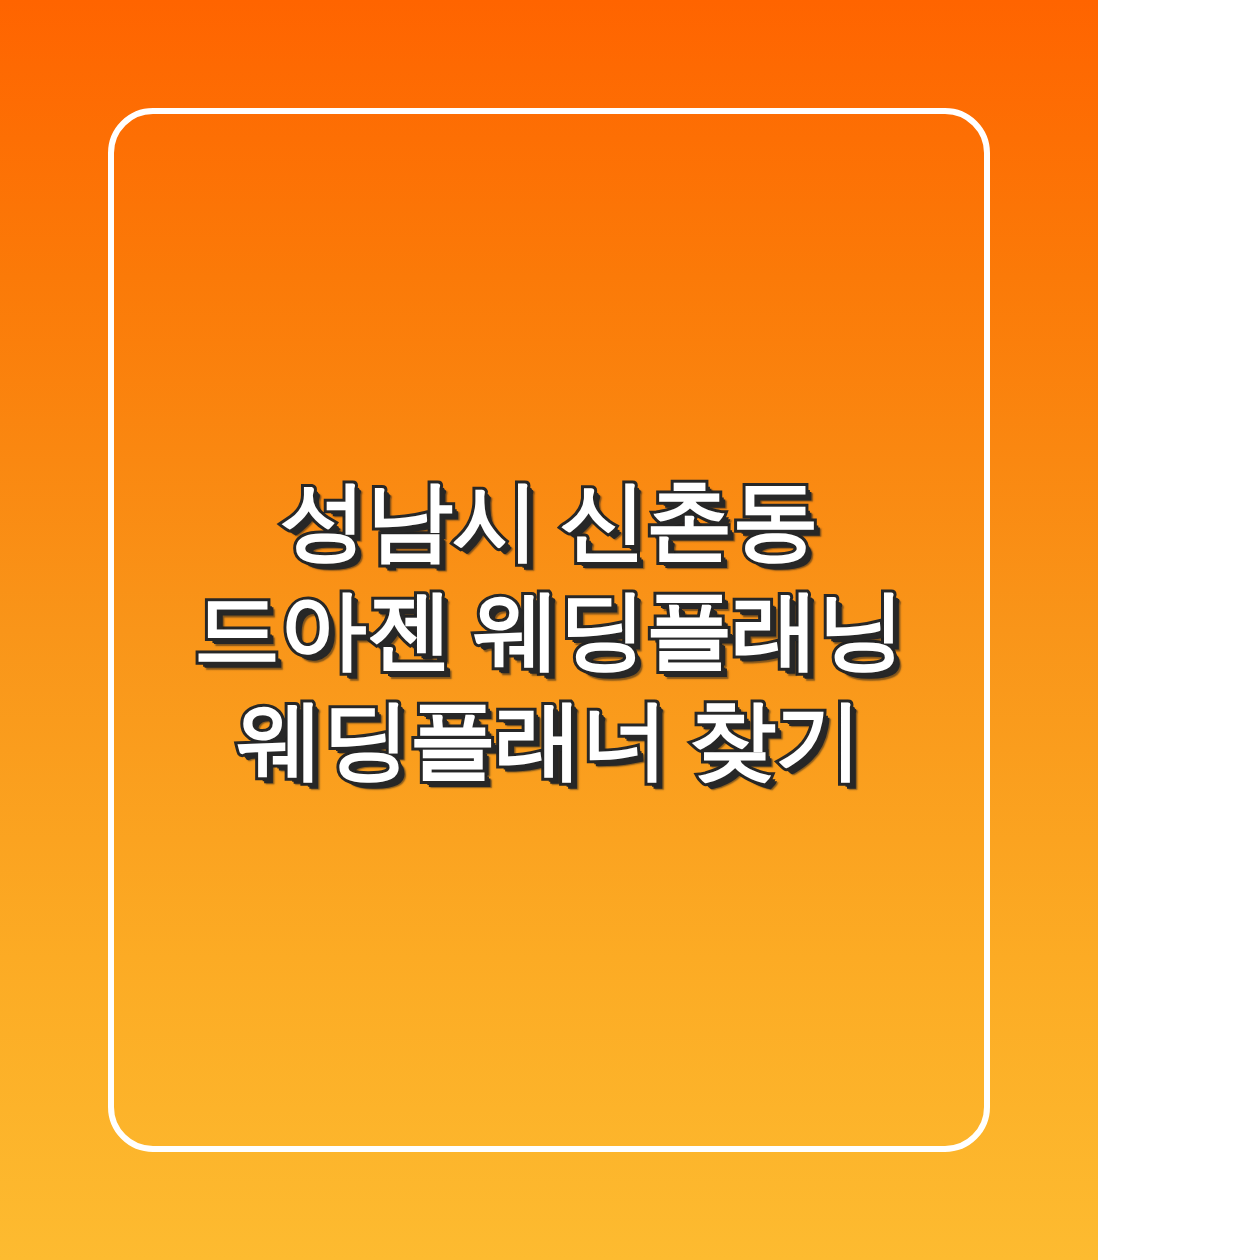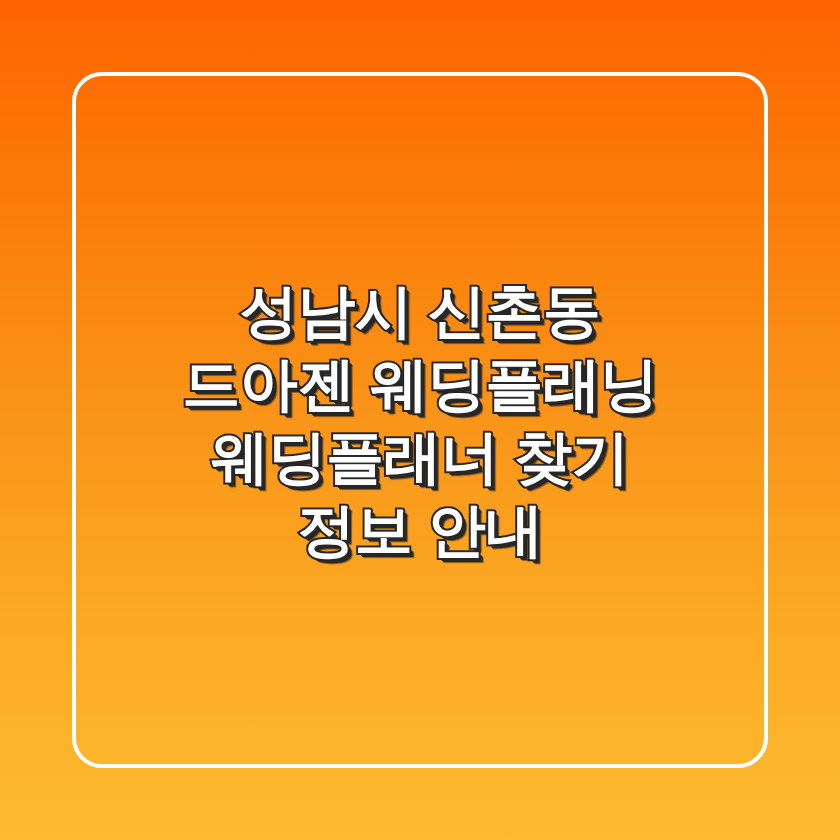--- a/index.html
+++ b/index.html
@@ -3,24 +3,24 @@
 <meta charset="utf-8">
 <style>
   html, body {
     margin: 0;
     padding: 0;
     background: #ffffff;
   }
 
   #card {
     position: relative;
-    width: 840px;
+    width: 732px;
     height: 840px;
     overflow: hidden;
-    font-family: Liberation Sans, sans-serif;
+    font-family: Liberation Serif, serif;
   }
 
   
   #backdrop {
     position: absolute;
     inset: 0;
     background: linear-gradient(
       180deg,
       #ff6400 0%,
       #fb7a08 22%,
@@ -80,16 +80,15 @@
 <div id="card">
 
   <div id="backdrop"></div>
 
   <div id="frame"></div>
 
   <div id="headline">
     <div class="headline-line">성남시 신촌동</div>
     <div class="headline-line">드아젠 웨딩플래닝</div>
     <div class="headline-line">웨딩플래너 찾기</div>
-    <div class="headline-line">정보 안내</div>
   </div>
 
 </div>
 
 </body></html>

